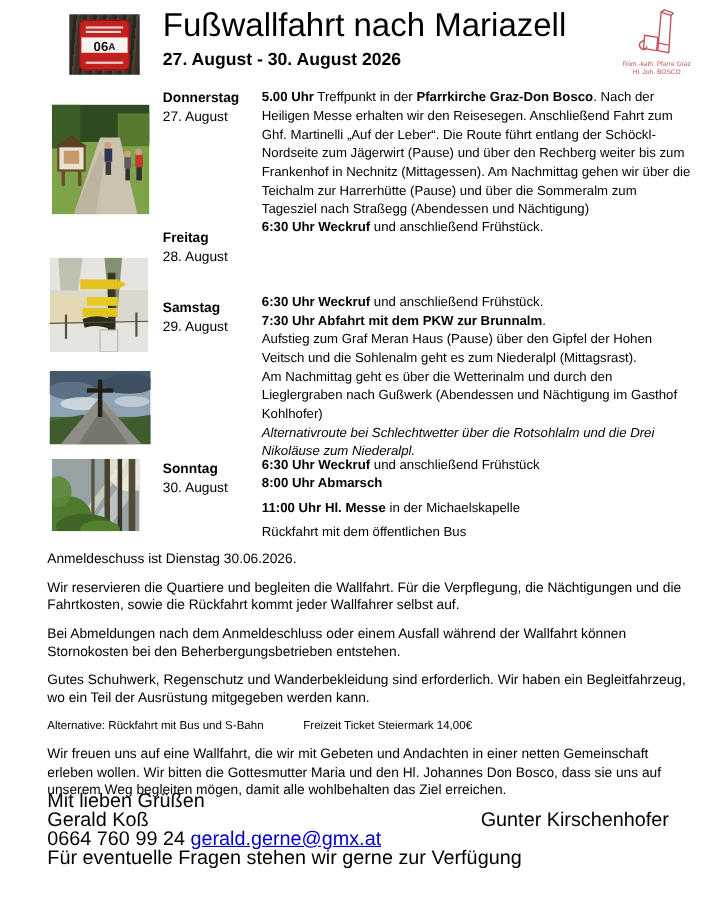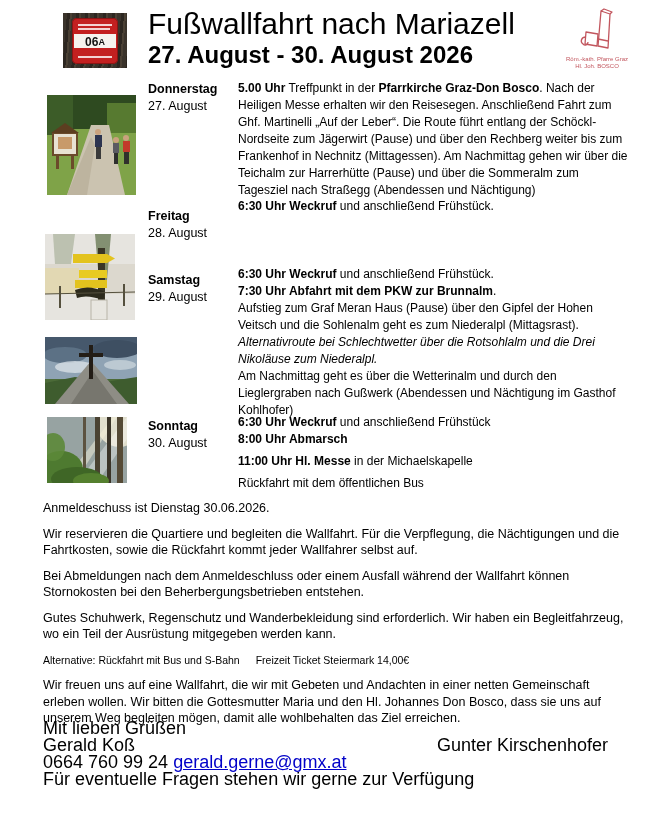--- a/index.html
+++ b/index.html
@@ -23,40 +23,40 @@
   .plaque .s2{top:10px;width:70%;}
   .plaque .s3{bottom:6px;}
   .plaque .band{
     position:absolute;left:2px;right:2px;top:16px;height:14px;background:#f6f4ef;
     display:flex;align-items:flex-end;justify-content:center;color:#111;
     font-weight:700;font-size:12px;line-height:12px;letter-spacing:0;
   }
   .plaque .band .lt{font-size:9px;font-weight:700;}
   .title-block{position:absolute;left:148px;top:6px;width:400px;}
   .title-block h1{margin:0;font-size:30px;font-weight:400;line-height:35px;white-space:nowrap;}
-  .title-block h2{margin:0;font-size:24px;font-weight:700;line-height:28px;white-space:nowrap;}
+  .title-block h2{margin:0;font-size:16px;font-weight:700;line-height:28px;white-space:nowrap;}
   .logo-right{position:absolute;left:552px;top:8px;width:90px;text-align:center;}
   .logo-right svg{display:block;margin:0 auto;}
   .parish-text{font-size:6px;line-height:7px;color:#c2565e;white-space:nowrap;}
   
   .day-label{position:absolute;left:148px;width:88px;font-size:12.5px;line-height:17px;}
   .day-label .dn{font-weight:700;}
   .day-desc{position:absolute;left:238px;width:392px;font-size:12px;line-height:17px;}
   .day-desc .para{margin:0;}
   .day-desc .para.gap{margin-top:5px;}
   .b{font-weight:700;}
   .i{font-style:italic;}
   
   .photo{position:absolute;overflow:hidden;}
   .photo svg{display:block;}
   
   .notes{position:absolute;left:43px;top:500px;width:587px;font-size:12.5px;line-height:16.5px;}
   .notes p{margin:0 0 9px 0;}
   .alt-note{font-size:10.5px;margin:0 0 9px 0;}
-  .alt-note .gap2{margin-left:16px;}
+  .alt-note .gap2{margin-left:36px;}
   
   .footer{position:absolute;left:43px;top:720px;width:587px;font-size:18px;line-height:17px;}
   .sig-row{position:relative;}
   .sig-right{position:absolute;left:394px;top:0;}
   a.email{color:#0000c8;text-decoration:underline;}
 </style>
 </head>
 <body>
 
 <div class="logo-left">
@@ -188,22 +188,22 @@
   </div>
 
 <div class="day-label" style="top:272px;">
   <div class="dn">Samstag</div>
   <div>29. August</div>
 </div>
 <div class="day-desc" style="top:266px;">
     <div class="para"><span class="b">6:30 Uhr Weckruf</span><span> und anschließend Frühstück.</span></div>
     <div class="para"><span class="b">7:30 Uhr Abfahrt mit dem PKW zur Brunnalm</span><span>.</span></div>
     <div class="para"><span>Aufstieg zum Graf Meran Haus (Pause) über den Gipfel der Hohen Veitsch und die Sohlenalm geht es zum Niederalpl (Mittagsrast).</span></div>
+    <div class="para"><span>Am Nachmittag geht es über die Wetterinalm und durch den Lieglergraben nach Gußwerk (Abendessen und Nächtigung im Gasthof Kohlhofer)</span></div>
     <div class="para"><span class="i">Alternativroute bei Schlechtwetter über die Rotsohlalm und die Drei Nikoläuse zum Niederalpl.</span></div>
-    <div class="para"><span>Am Nachmittag geht es über die Wetterinalm und durch den Lieglergraben nach Gußwerk (Abendessen und Nächtigung im Gasthof Kohlhofer)</span></div>
   </div>
 
 <div class="day-label" style="top:418px;">
   <div class="dn">Sonntag</div>
   <div>30. August</div>
 </div>
 <div class="day-desc" style="top:414px;">
     <div class="para"><span class="b">6:30 Uhr Weckruf</span><span> und anschließend Frühstück</span></div>
     <div class="para"><span class="b">8:00 Uhr Abmarsch</span></div>
     <div class="para gap"><span class="b">11:00 Uhr Hl. Messe</span><span> in der Michaelskapelle</span></div>

